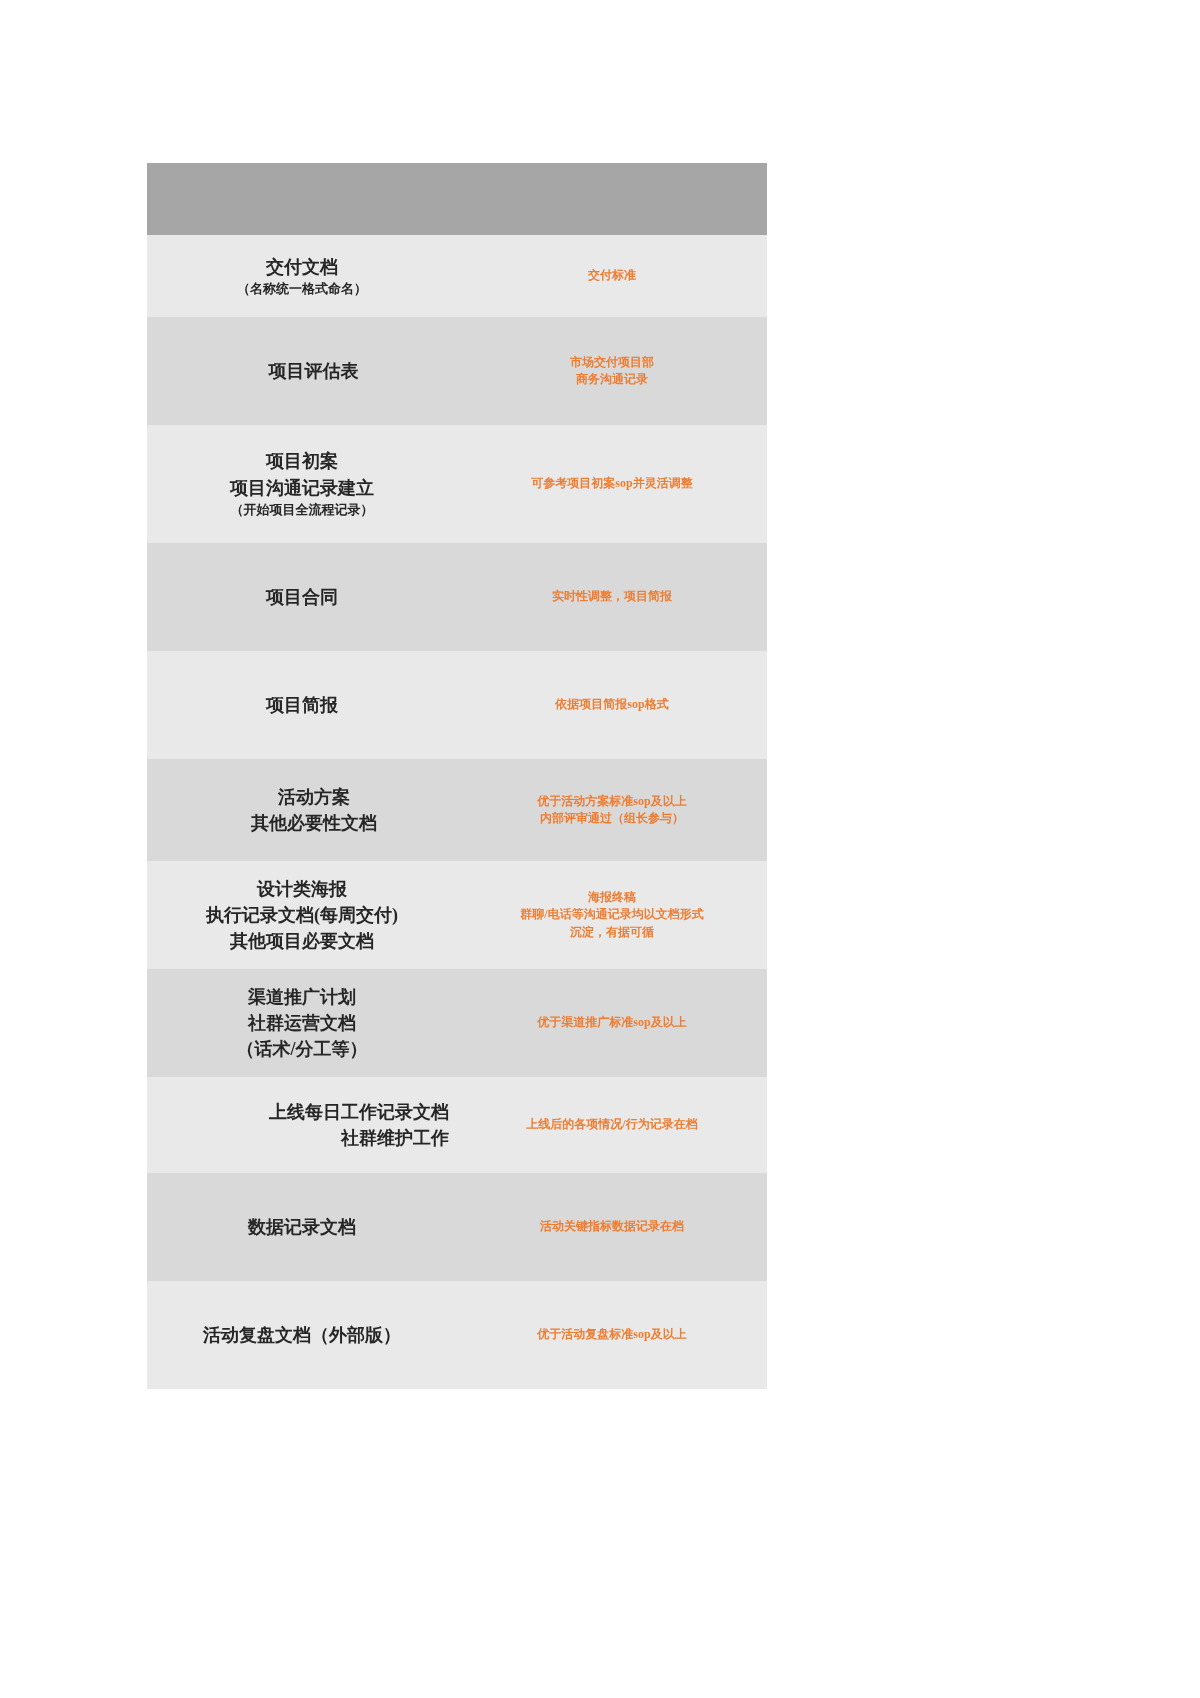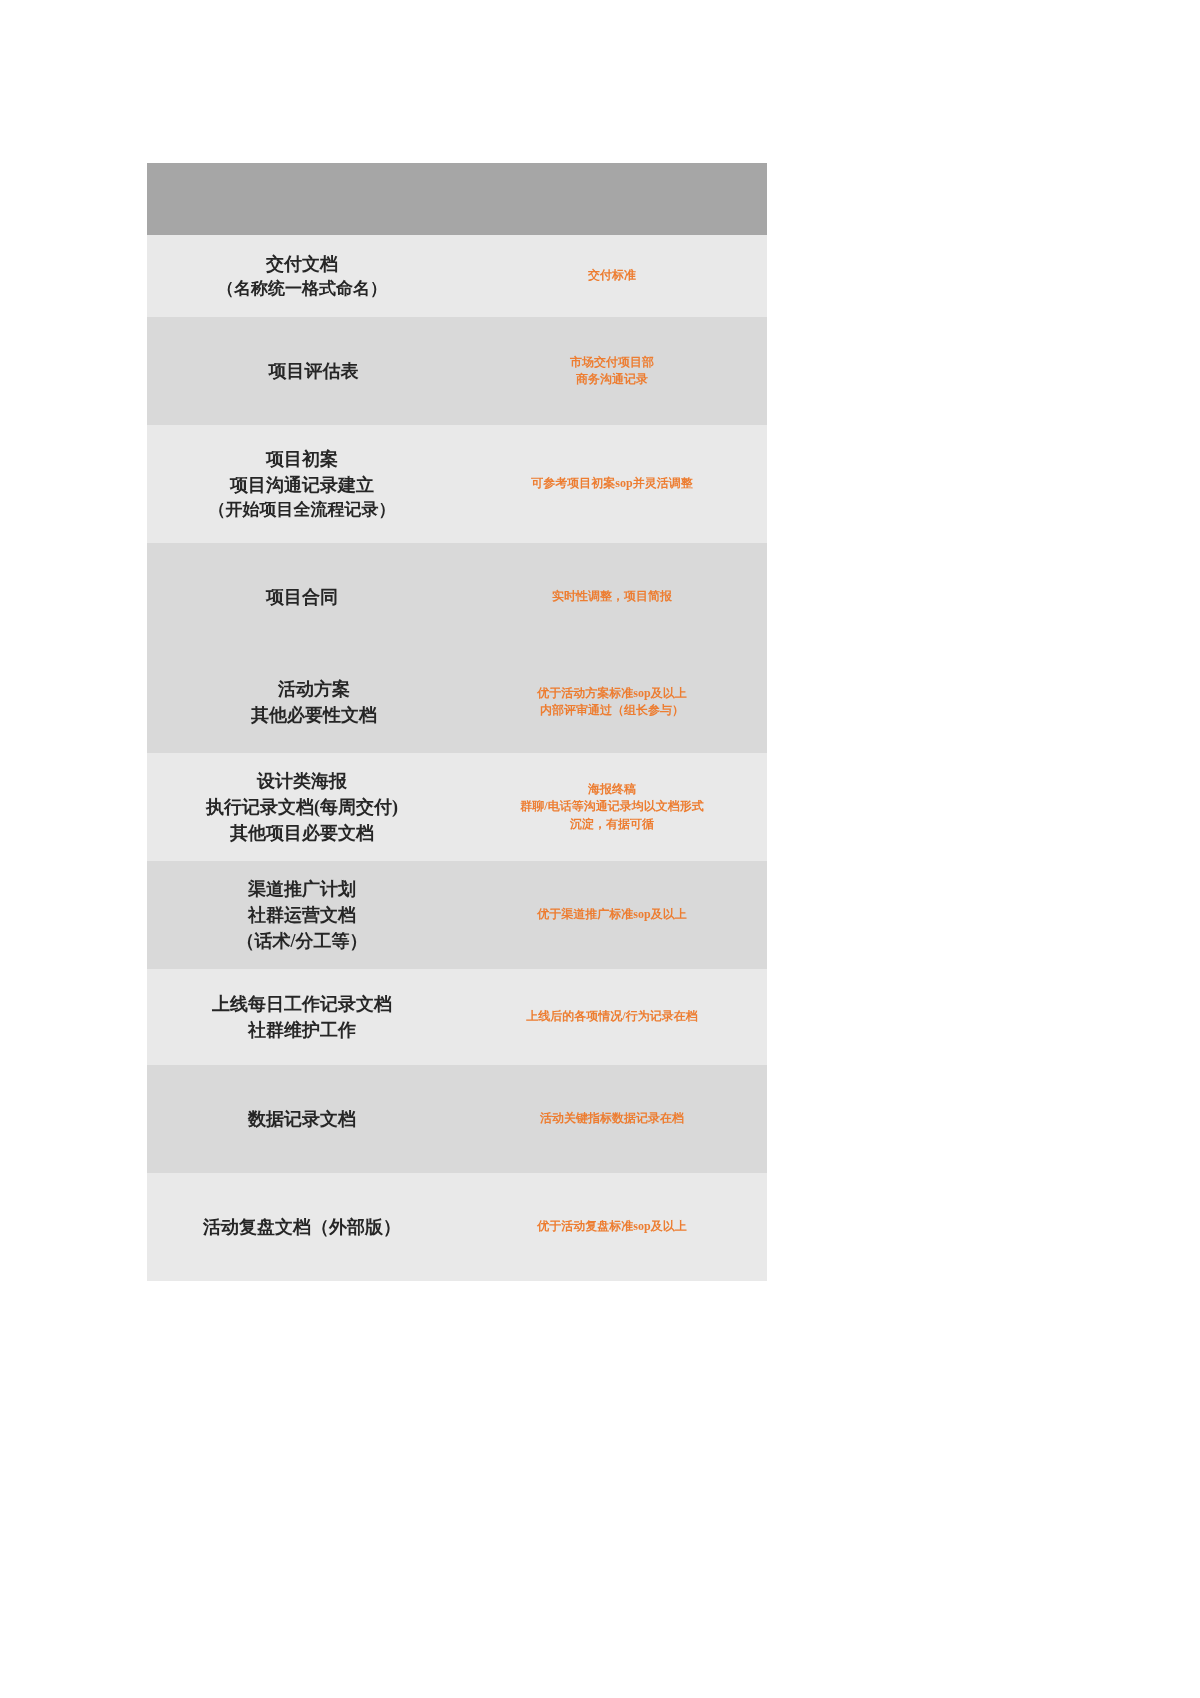--- a/index.html
+++ b/index.html
@@ -58,21 +58,21 @@
   td.right-cell {
     color: #ED7D31;
     font-size: 12px;
     font-weight: 700;
     font-family: "Liberation Serif", serif;
   }
   tr.shade-light td { background: #e9e9e9; }
   tr.shade-dark td { background: #d9d9d9; }
 
   .sub {
-    font-size: 17px;
+    font-size: 13px;
     display: block;
   }
   .line { display: block; }
 </style>
 </head>
 <body>
 
 <div class="page">
   <div class="table-wrap">
     <table class="doc-table">
@@ -114,20 +114,28 @@
             </td>
           </tr>
           <tr class="shade-dark">
             <td class="cell left-cell" style="height: 96px; margin-top: 38px;">
               <span class="line">项目合同</span>
             </td>
             <td class="cell right-cell" style="height: 96px;">
               <span class="line">实时性调整，项目简报</span>
             </td>
           </tr>
+          <tr class="shade-light">
+            <td class="cell left-cell" style="height: 96px;">
+              <span class="line">项目简报</span>
+            </td>
+            <td class="cell right-cell" style="height: 96px;">
+              <span class="line">依据项目简报sop格式</span>
+            </td>
+          </tr>
           <tr class="shade-dark">
             <td class="cell left-cell" style="height: 90px; padding-left: 32px;">
               <span class="line">活动方案</span>
               <span class="line">其他必要性文档</span>
             </td>
             <td class="cell right-cell" style="height: 90px;">
               <span class="line">优于活动方案标准sop及以上</span>
               <span class="line">内部评审通过（组长参与）</span>
             </td>
           </tr>
@@ -147,21 +155,21 @@
             <td class="cell left-cell" style="height: 96px;">
               <span class="line">渠道推广计划</span>
               <span class="line">社群运营文档</span>
               <span class="line">（话术/分工等）</span>
             </td>
             <td class="cell right-cell" style="height: 96px;">
               <span class="line">优于渠道推广标准sop及以上</span>
             </td>
           </tr>
           <tr class="shade-light">
-            <td class="cell left-cell" style="height: 84px;">
+            <td class="cell left-cell" style="height: 84px; text-align: right;">
               <span class="line">上线每日工作记录文档</span>
               <span class="line">社群维护工作</span>
             </td>
             <td class="cell right-cell" style="height: 84px;">
               <span class="line">上线后的各项情况/行为记录在档</span>
             </td>
           </tr>
           <tr class="shade-dark">
             <td class="cell left-cell" style="height: 96px;">
               <span class="line">数据记录文档</span>

